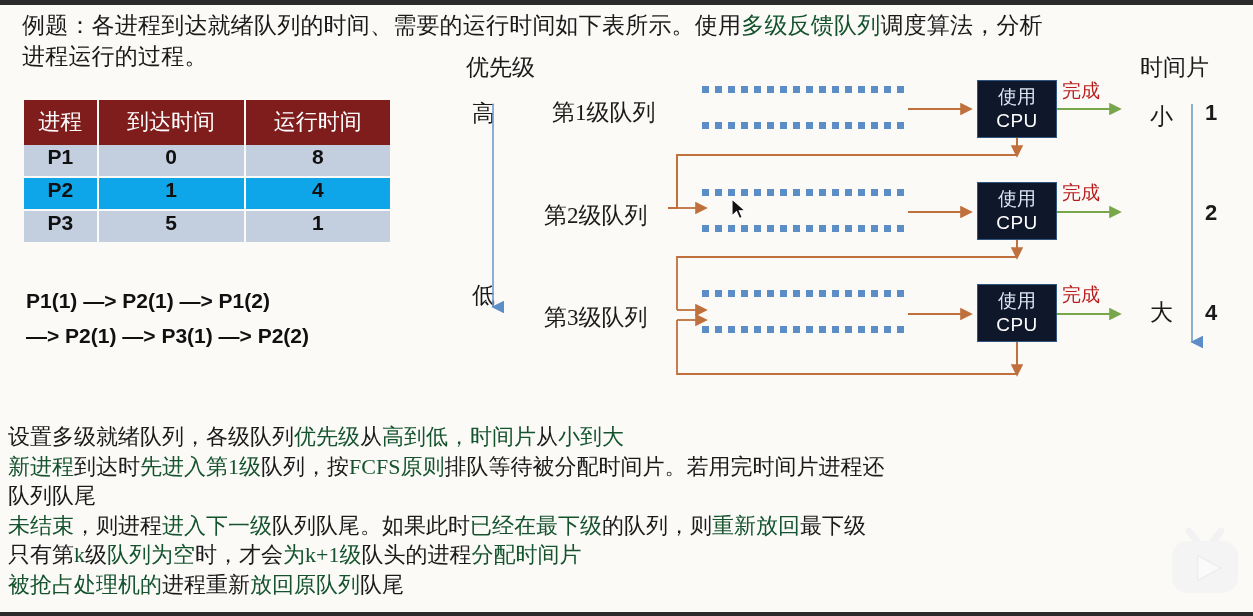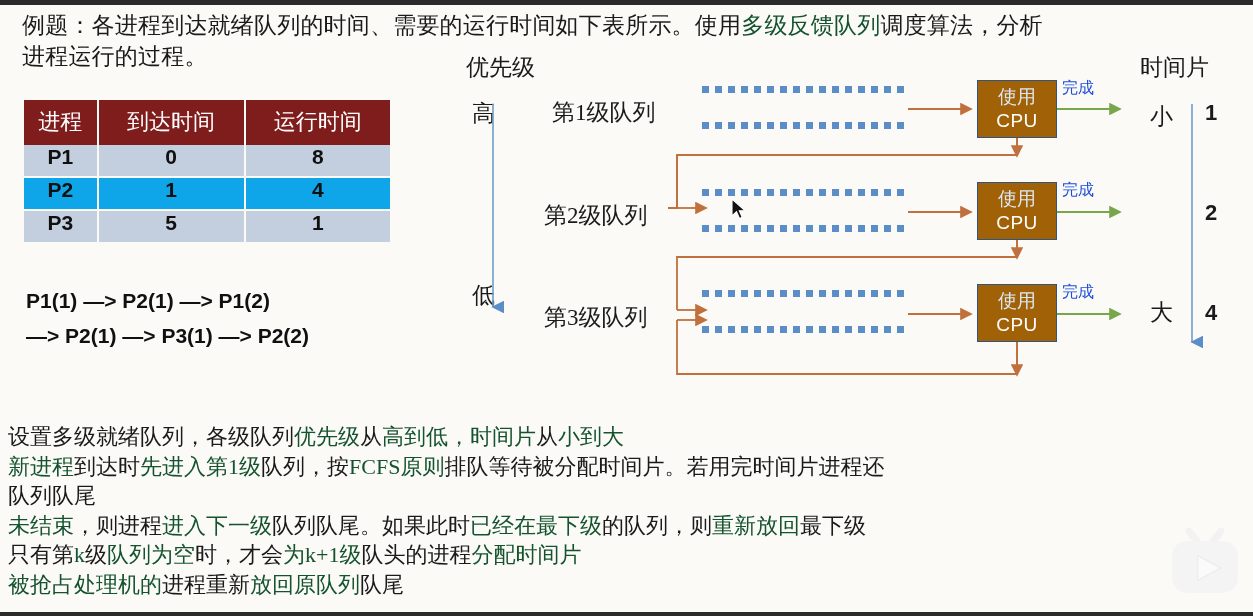--- a/index.html
+++ b/index.html
@@ -57,30 +57,30 @@
   }
   #explain div{white-space:nowrap;}
 
   
   #diagram{position:absolute;left:440px;top:52px;width:813px;height:345px;}
   #diagram .lbl{
     position:absolute;font-size:23px;white-space:nowrap;color:#1a1a1a;
   }
   #diagram .qlabel{font-size:23px;}
   .cpu-box{
-    position:absolute;width:80px;height:58px;background:#a16207;
+    position:absolute;width:80px;height:58px;background:#0f172a;
     border:1.5px solid #2e5680;box-sizing:border-box;
     color:#fff;text-align:center;
     font-family:"Liberation Sans","DejaVu Sans",sans-serif;
   }
   .cpu-box .l1{font-size:19px;line-height:26px;padding-top:3px;color:#dce7f3;
       font-family:"Liberation Serif","DejaVu Serif",serif;}
   .cpu-box .l2{font-size:19px;line-height:22px;color:#ffffff;letter-spacing:.5px;}
   .done-lbl{
-    position:absolute;font-size:16px;color:#1d4ed8;white-space:nowrap;
+    position:absolute;font-size:19px;color:#b91c1c;white-space:nowrap;
   }
   .dotrow{
     position:absolute;height:7px;
     background-image:repeating-linear-gradient(to right,#5b8dc6 0,#5b8dc6 7px,transparent 7px,transparent 13px);
   }
   svg.ov{position:absolute;left:0;top:0;overflow:visible;}
 
   
   #cursor{position:absolute;left:731px;top:198px;width:18px;height:24px;}
 

